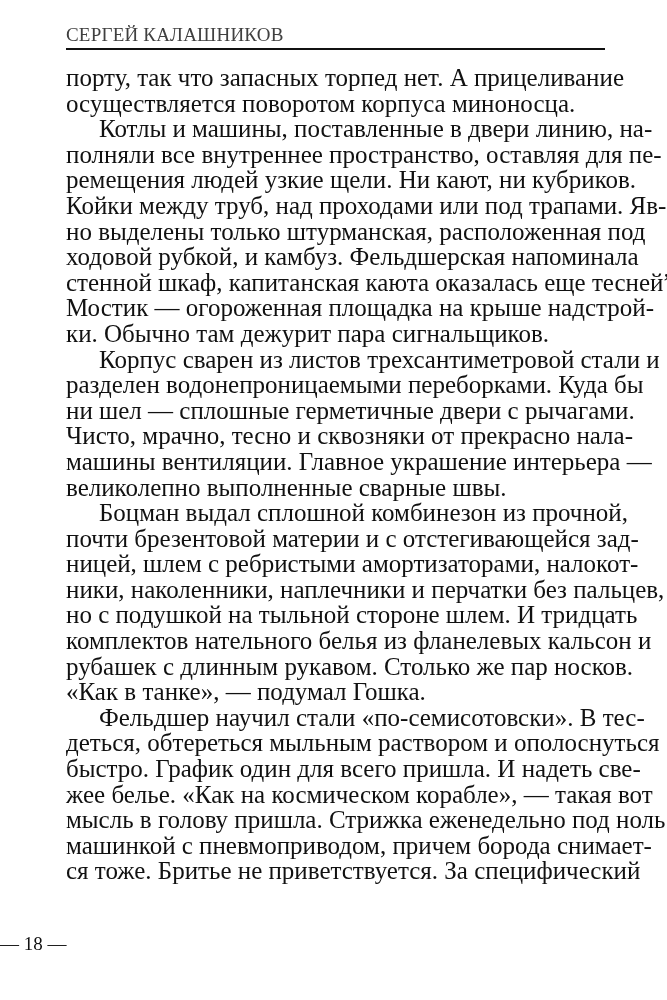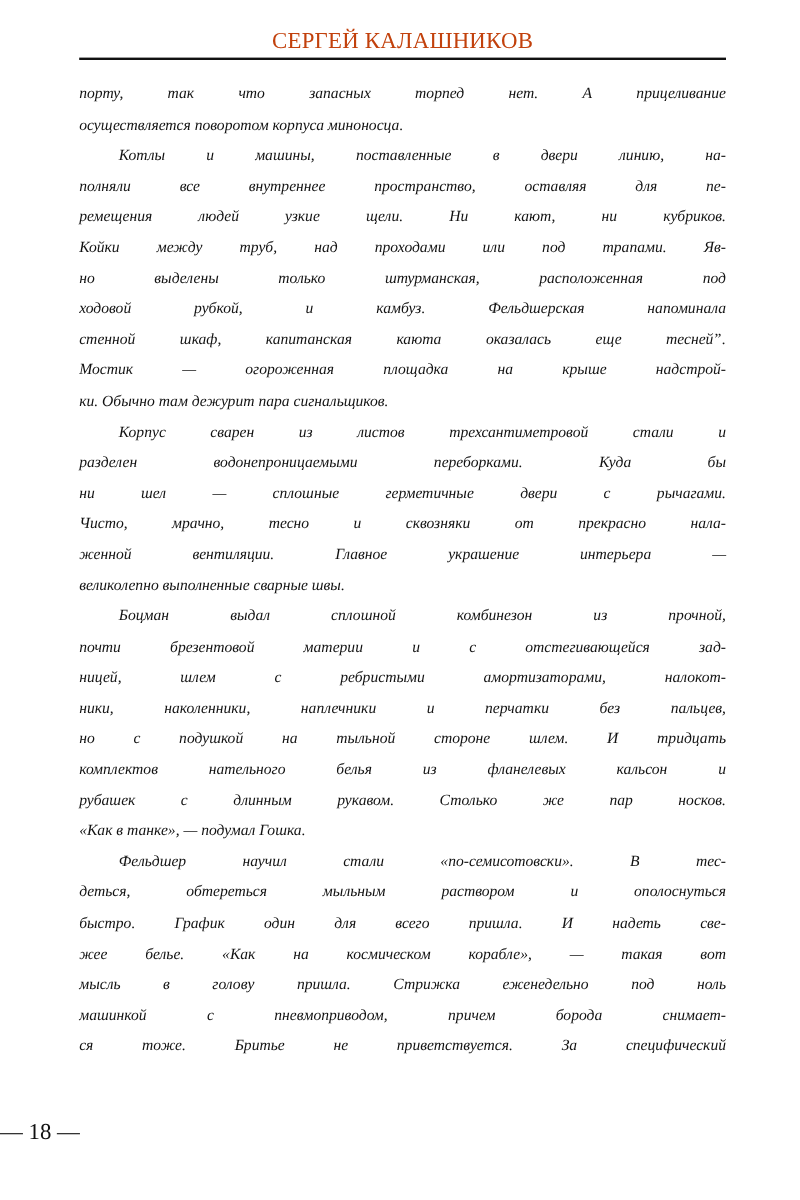--- a/index.html
+++ b/index.html
@@ -19,50 +19,49 @@
       position: absolute;
       left: 0; top: 0;
       width: 667px;
       height: 1000px;
     }
     .running-header {
       position: absolute;
       left: 66px;
       width: 539px;
       top: 24px;
-      text-align: center;
+      text-align: left;
       font-size: 19px;
       letter-spacing: 0.2px;
       line-height: 22px;
-      color: #c2410c;
+      color: #404040;
     }
     .header-rule {
       position: absolute;
       left: 66px;
       width: 539px;
       top: 48px;
       height: 0;
       border-top: 2px solid #111;
     }
     .body-text {
       position: absolute;
       left: 66px;
       top: 65px;
       width: 539px;
     }
     .line {
       display: block;
       height: 25.6px;
       line-height: 25.6px;
-      font-size: 13px;
+      font-size: 25px;
       white-space: nowrap;
       text-align: justify;
       text-align-last: justify;
       overflow: visible;
-      font-style: italic;
     }
     .line.last {
       text-align-last: left;
     }
     .line.indent {
       padding-left: 33px;
     }
     .page-number {
       position: absolute;
       left: 0;
@@ -90,21 +89,21 @@
       <span class="line">Койки между труб, над проходами или под трапами. Яв-</span>
       <span class="line">но выделены только штурманская, расположенная под</span>
       <span class="line">ходовой рубкой, и камбуз. Фельдшерская напоминала</span>
       <span class="line">стенной шкаф, капитанская каюта оказалась еще теснейˮ.</span>
       <span class="line">Мостик — огороженная площадка на крыше надстрой-</span>
       <span class="line last">ки. Обычно там дежурит пара сигнальщиков.</span>
       <span class="line indent">Корпус сварен из листов трехсантиметровой стали и</span>
       <span class="line">разделен водонепроницаемыми переборками. Куда бы</span>
       <span class="line">ни шел — сплошные герметичные двери с рычагами.</span>
       <span class="line">Чисто, мрачно, тесно и сквозняки от прекрасно нала-</span>
-      <span class="line">женной вентиляции. Главное украшение интерьера —</span>
+      <span class="line">машины вентиляции. Главное украшение интерьера —</span>
       <span class="line last">великолепно выполненные сварные швы.</span>
       <span class="line indent">Боцман выдал сплошной комбинезон из прочной,</span>
       <span class="line">почти брезентовой материи и с отстегивающейся зад-</span>
       <span class="line">ницей, шлем с ребристыми амортизаторами, налокот-</span>
       <span class="line">ники, наколенники, наплечники и перчатки без пальцев,</span>
       <span class="line">но с подушкой на тыльной стороне шлем. И тридцать</span>
       <span class="line">комплектов нательного белья из фланелевых кальсон и</span>
       <span class="line">рубашек с длинным рукавом. Столько же пар носков.</span>
       <span class="line last">«Как в танке», — подумал Гошка.</span>
       <span class="line indent">Фельдшер научил стали «по-семисотовски». В тес-</span>

